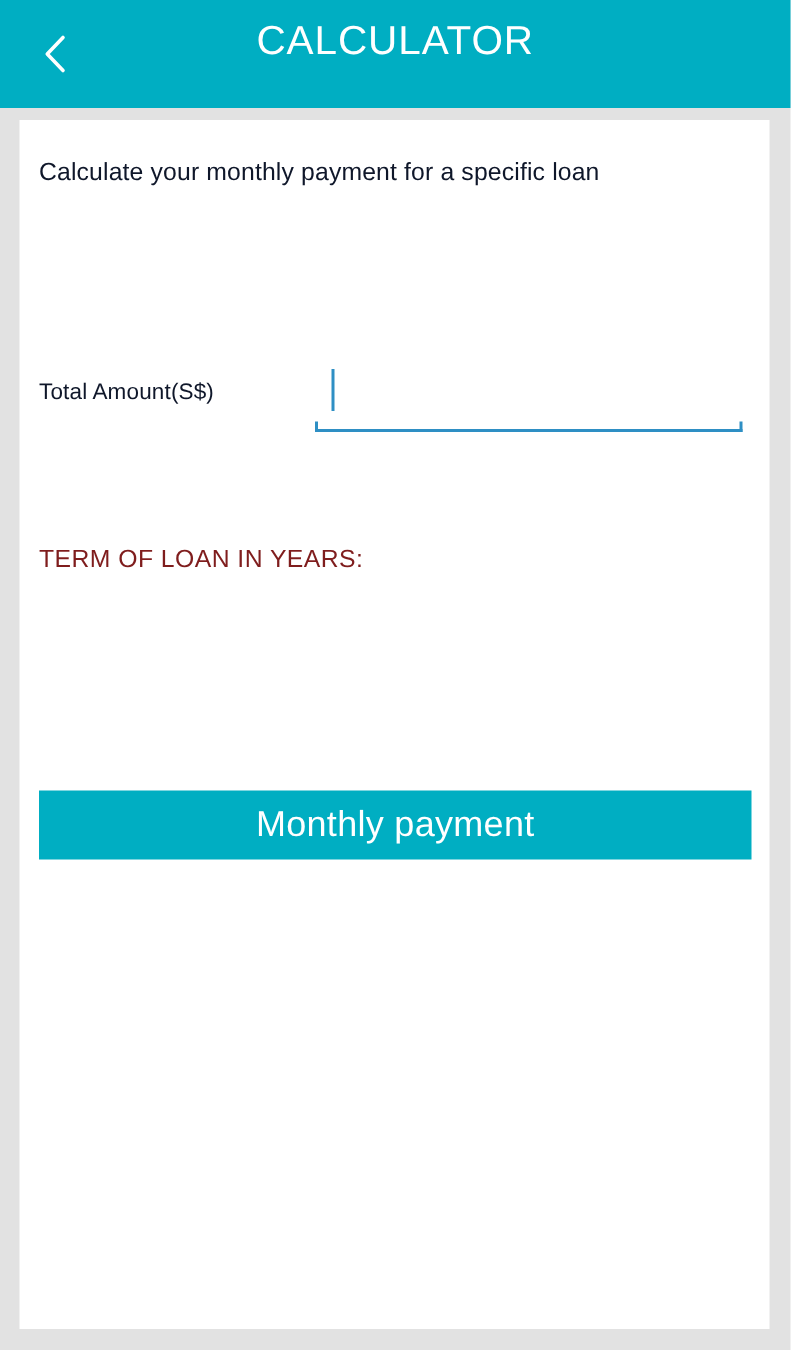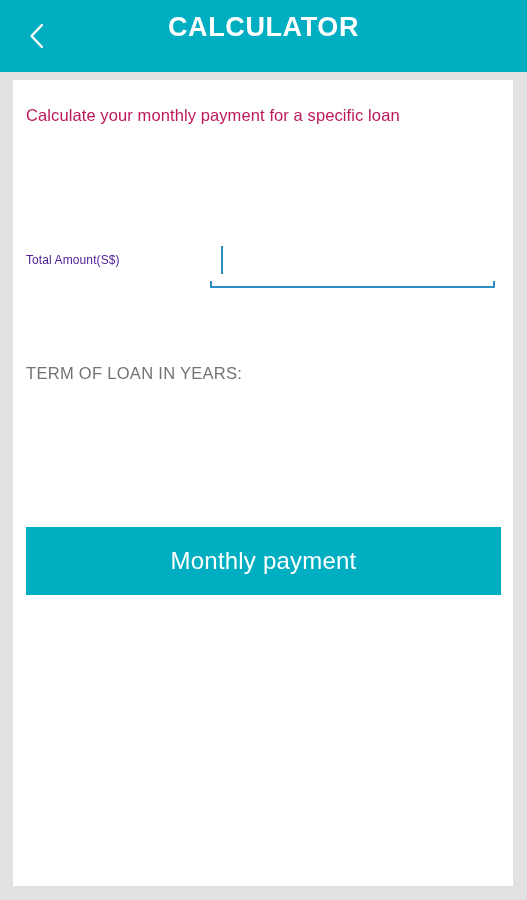--- a/index.html
+++ b/index.html
@@ -38,61 +38,61 @@
     position: absolute;
     left: 0; top: 0;
     width: 527px;
     height: 72px;
     display: flex;
     align-items: center;
     justify-content: center;
     color: #ffffff;
     font-size: 27px;
     letter-spacing: 0.6px;
-    font-weight: 700;
+    font-weight: 400;
     line-height: 1;
     padding-bottom: 17px;
   }
 
   
   .card {
     position: absolute;
     left: 13px;
     top: 80px;
     width: 500px;
     height: 806px;
     background: #ffffff;
   }
 
   .desc {
     position: absolute;
     left: 13px;
     top: 26px;
     font-size: 16.5px;
-    color: #be185d;
+    color: #0f172a;
     letter-spacing: 0.1px;
     white-space: nowrap;
   }
 
   
   .field-row {
     position: absolute;
     left: 0;
     width: 500px;
     height: 52px;
   }
   .field-row.row1 { top: 156px; }
   .field-row.row2 { top: 240px; }
 
   .field-label {
     position: absolute;
     left: 13px;
     top: 17px;
-    font-size: 12px;
-    color: #4c1d95;
+    font-size: 15px;
+    color: #0f172a;
     letter-spacing: 0.1px;
     white-space: nowrap;
   }
 
   .field-wrap {
     position: absolute;
     left: 197px;
     top: 0;
     width: 285px;
     height: 52px;
@@ -144,21 +144,21 @@
     height: 28px;
     background: #2e8fc4;
   }
 
   
   .term-label {
     position: absolute;
     left: 13px;
     top: 284px;
     font-size: 16.5px;
-    color: #737373;
+    color: #7f1d1d;
     letter-spacing: 0.3px;
     white-space: nowrap;
   }
 
   
   .years-strip {
     position: absolute;
     left: 13px;
     top: 341px;
     width: 487px;
@@ -180,21 +180,21 @@
     vertical-align: top;
     cursor: pointer;
   }
 
   
   .pay-btn {
     position: absolute;
     left: 13px;
     top: 447px;
     width: 475px;
-    height: 68px;
+    height: 46px;
     background: #00aec2;
     border: none;
     outline: none;
     color: #ffffff;
     font-family: "Liberation Sans", sans-serif;
     font-size: 24px;
     letter-spacing: 0.2px;
     cursor: pointer;
     display: flex;
     align-items: center;

